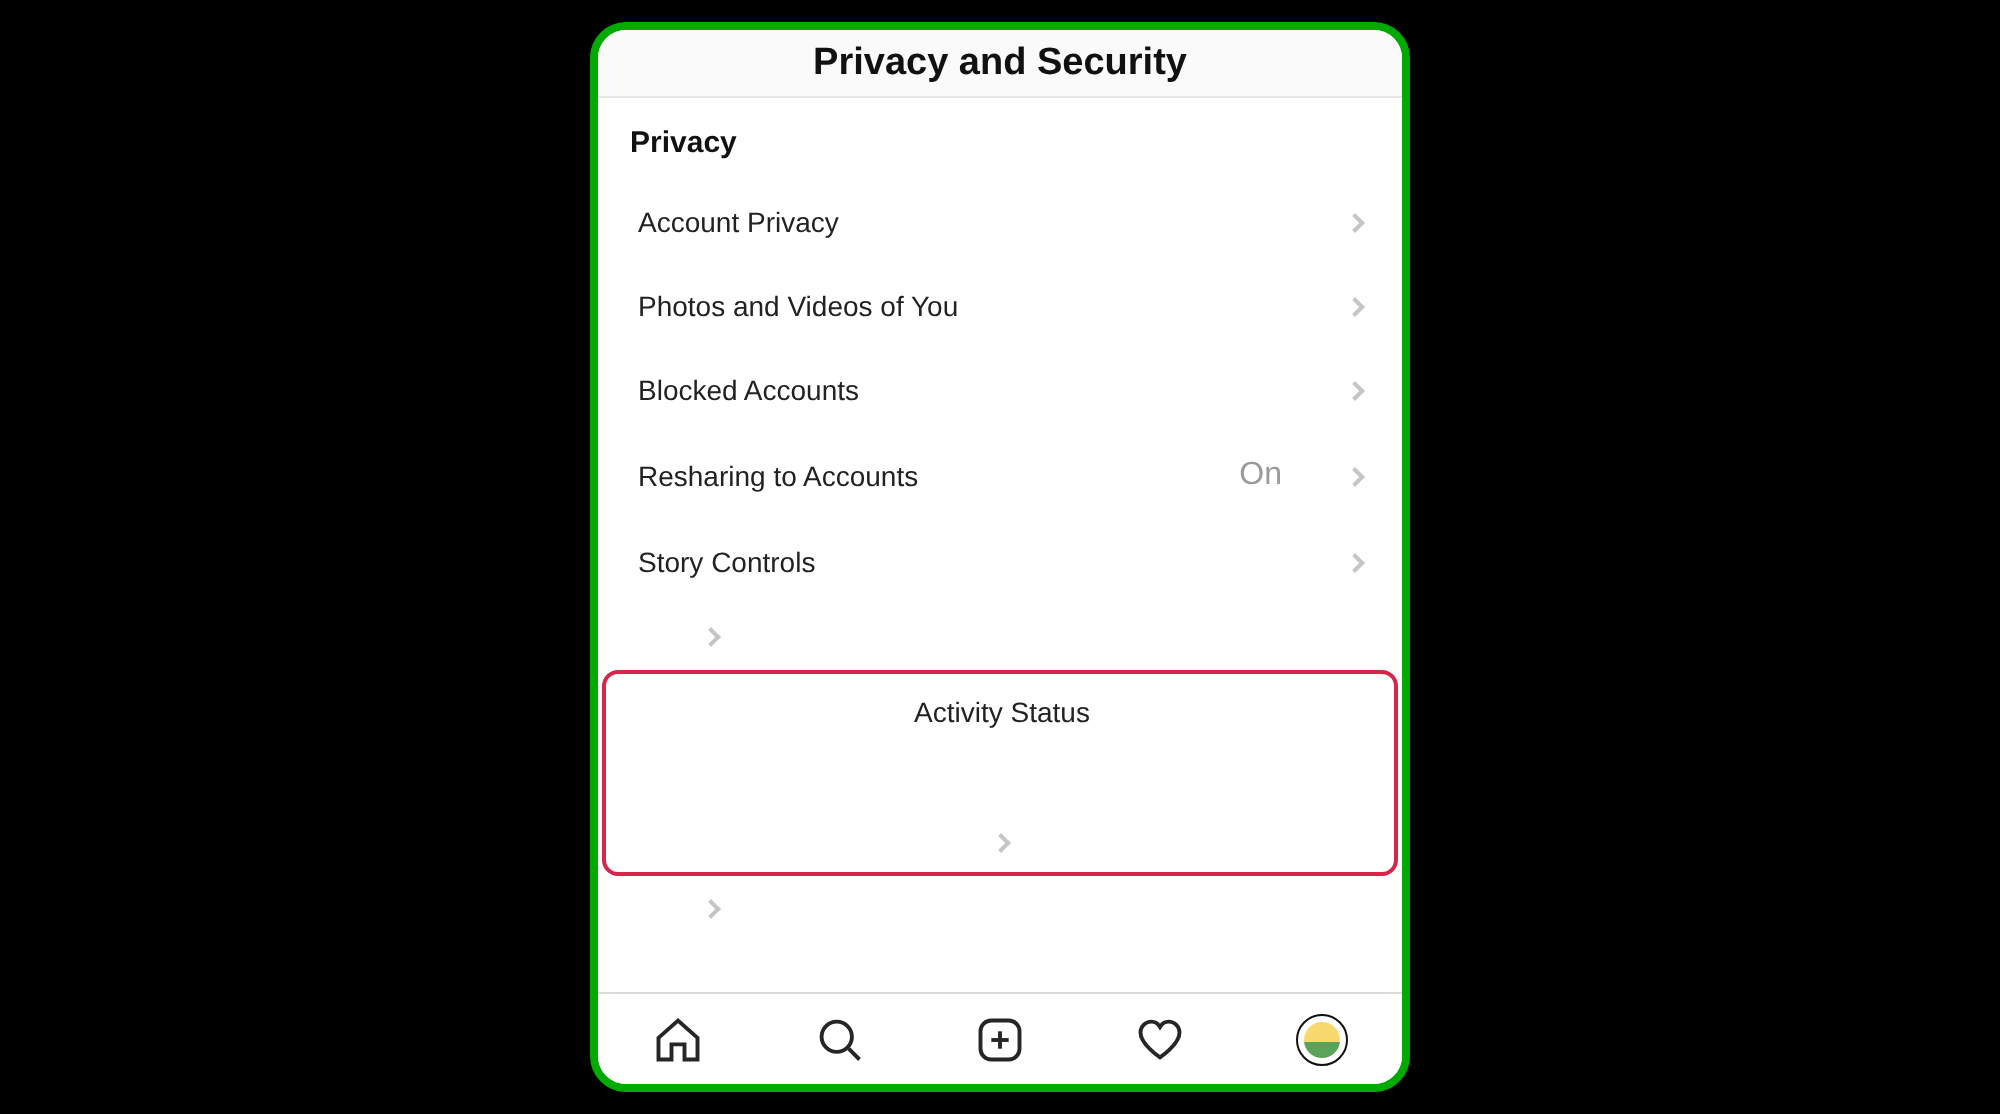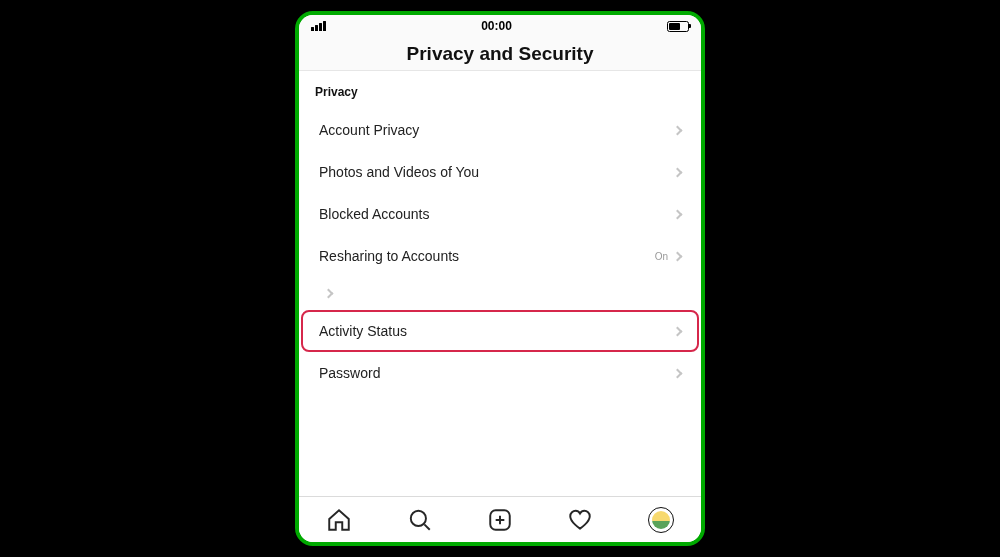--- a/index.html
+++ b/index.html
@@ -57,36 +57,38 @@
       border-bottom: 1px solid #e6e6e6;
       display: flex; align-items: center; justify-content: center;
       font-size: 19px; font-weight: 600; color: #111;
     }
     .scroll-area {
       flex: 1; overflow-y: auto;
       background: #fff;
     }
     .section-header {
       padding: 14px 16px 10px 16px;
-      font-size: 12px; font-weight: 700; color: #111;
+      font-size: 15px; font-weight: 700; color: #111;
     }
     .list-item {
       display: flex; align-items: center;
       padding: 11px 14px 11px 16px;
       font-size: 14px; color: #222;
       cursor: pointer;
       border: 2px solid transparent;
       border-radius: 8px;
       margin: 0 2px;
+      gap: 27px;
     }
     .list-item.highlighted {
       border-color: #d6274b;
+      flex-direction: column;
     }
     .item-label { flex: 1; }
-    .item-value { color: #9a9a9a; font-size: 10px; margin-right: 6px; }
+    .item-value { color: #9a9a9a; font-size: 16px; margin-right: 6px; }
     .chevron {
       width: 7px; height: 7px;
       border-top: 2px solid #c5c5c5;
       border-right: 2px solid #c5c5c5;
       transform: rotate(45deg);
       margin-right: 2px;
     }
     .tab-bar {
       height: 46px;
       border-top: 1px solid #dbdbdb;
@@ -108,36 +110,20 @@
     .avatar-inner {
       width: 18px; height: 18px; border-radius: 50%;
       background: linear-gradient(180deg, #f7d96e 0%, #f7d96e 55%, #5aa35a 55%, #5aa35a 100%);
     }
   </style>
 </head>
 <body>
 
 <div class="device-frame">
 
-  <div class="status-bar">
-    <div class="status-left">
-      <div class="signal-bars">
-        <span></span>
-          <span></span>
-          <span></span>
-          <span></span>
-      </div>
-    </div>
-    <div>00:00</div>
-    <div class="status-right">
-      <div class="battery">
-        <div class="battery-fill"></div>
-      </div>
-    </div>
-  </div>
 
   <div class="title-bar">
     <span>Privacy and Security</span>
   </div>
 
   <div class="scroll-area">
 
     <div class="section-header">Privacy</div>
 
     <div class="list-item">
@@ -154,32 +140,36 @@
       <span class="item-label">Blocked Accounts</span>
       <span class="item-value"></span>
       <span class="chevron"></span>
     </div>
     <div class="list-item">
       <span class="item-label">Resharing to Accounts</span>
       <span class="item-value">On</span>
       <span class="chevron"></span>
     </div>
     <div class="list-item">
+      <span class="item-label">Story Controls</span>
+      <span class="item-value"></span>
+      <span class="chevron"></span>
+    </div>
+    <div class="list-item">
       <span class="item-value"></span>
       <span class="chevron"></span>
     </div>
     <div class="list-item highlighted">
       <span class="item-label">Activity Status</span>
       <span class="item-value"></span>
       <span class="chevron"></span>
     </div>
 
 
     <div class="list-item">
-      <span class="item-label">Password</span>
       <span class="item-value"></span>
       <span class="chevron"></span>
     </div>
     <div class="list-item">
 
       <span class="item-value"></span>
 
     </div>
 
   </div>

